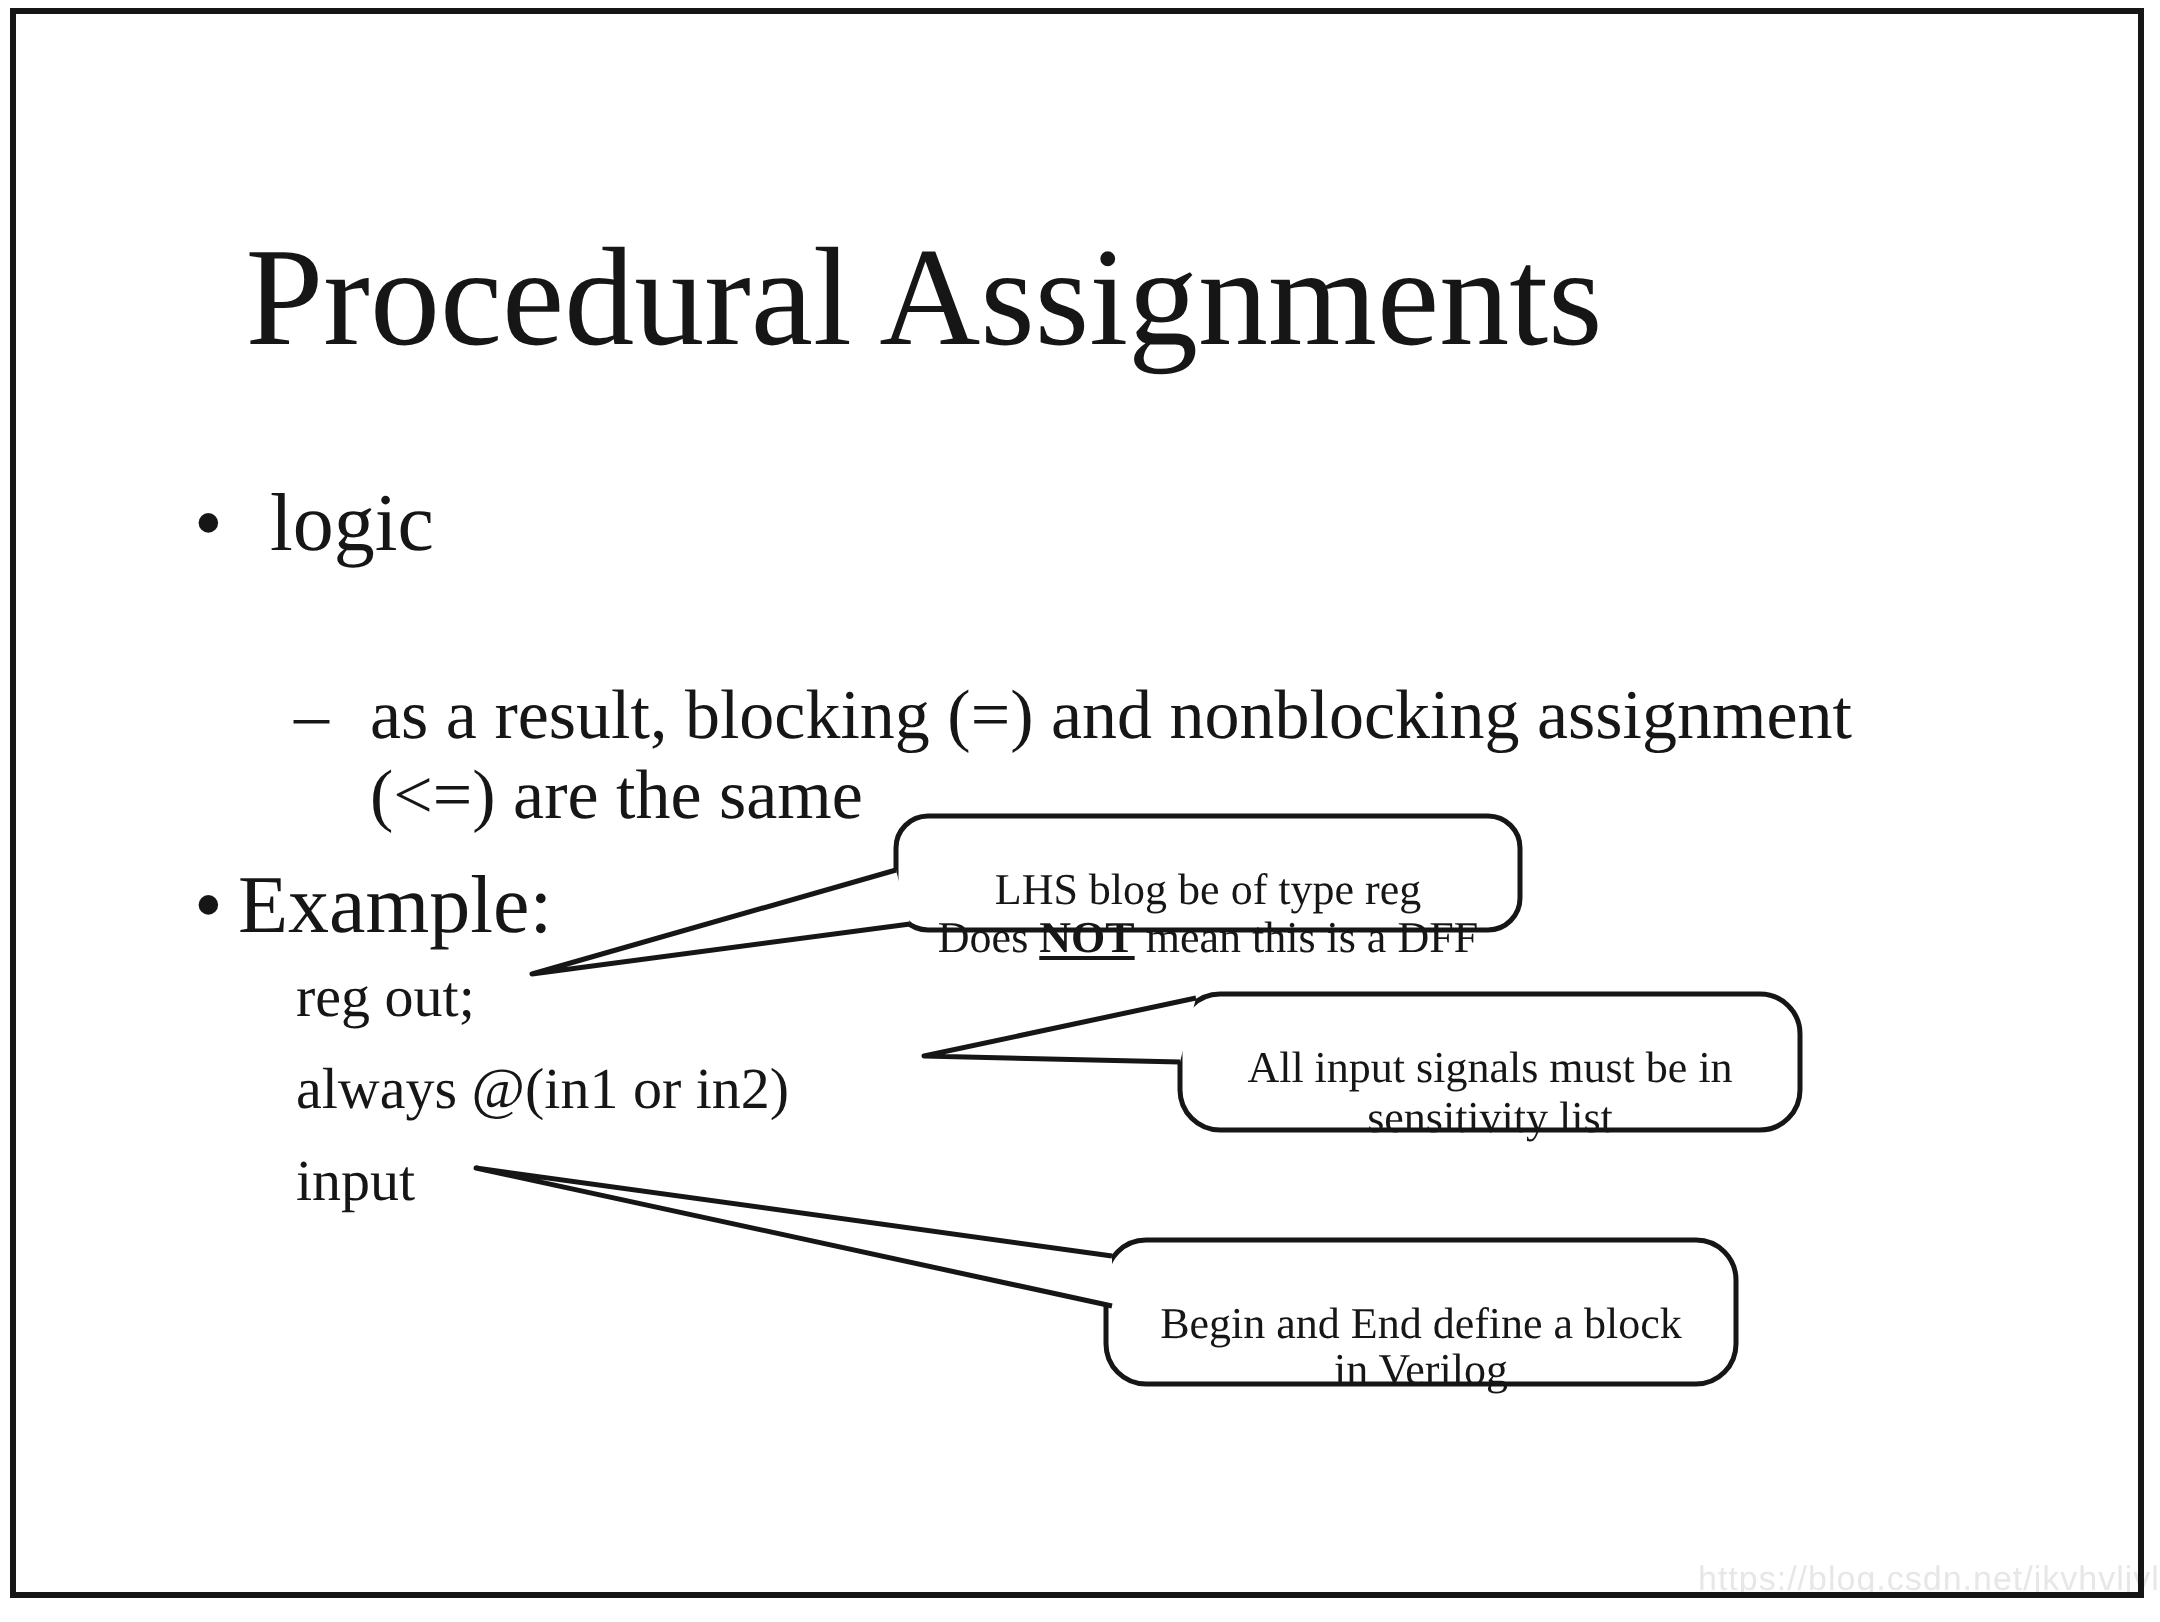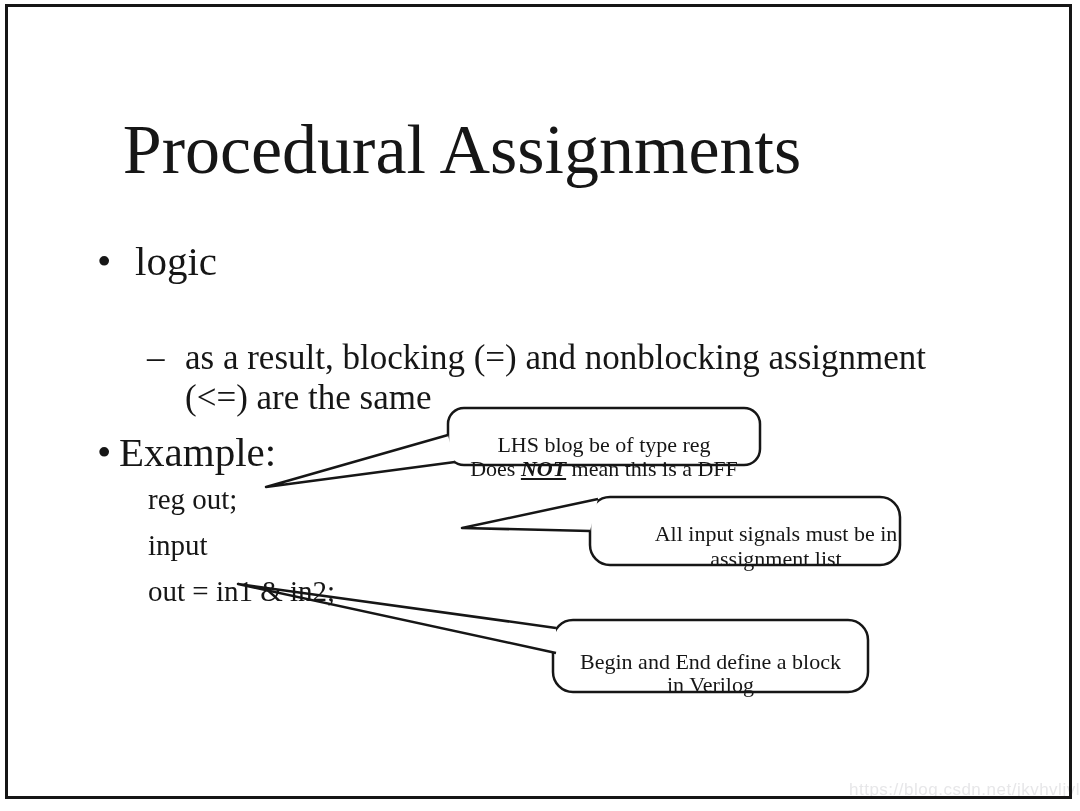--- a/index.html
+++ b/index.html
@@ -23,23 +23,23 @@
   .bullet .mk{position:absolute;left:0;top:0;}
   .bullet .tx{margin-left:38px;}
   .b1{left:97px;top:235px;font-size:41px;line-height:52px;width:860px;}
   .sub{left:147px;top:338px;font-size:35px;line-height:40px;width:820px;}
   .ex{left:97px;top:430px;font-size:41px;line-height:44px;}
   .ex .tx{margin-left:22px;}
   .code{left:148px;top:476px;font-size:29px;line-height:46px;}
   .code div:nth-child(4){margin-left:30px;}
   .co{position:absolute;z-index:3;text-align:center;font-size:22px;}
   .co1{left:448px;top:433px;width:312px;line-height:24px;}
-  .co2{left:590px;top:521px;width:310px;line-height:25px;padding-left:31px;}
+  .co2{left:590px;top:521px;width:310px;line-height:25px;}
   .co3{left:553px;top:650px;width:315px;line-height:23px;}
-  .emph{font-weight:bold;font-style:italic;text-decoration:underline;}
+  .emph{font-weight:bold;text-decoration:underline;}
   .watermark{
     left:849px;top:780px;font-family:"Liberation Sans", sans-serif;
     font-size:17px;letter-spacing:.5px;color:var(--wm,#e7e7e9);
     white-space:nowrap;z-index:1;
   }
   svg .bub{fill:#fff;stroke:var(--ink,#161616);stroke-width:2.5;}
   svg .ptr{fill:#fff;stroke:var(--ink,#161616);stroke-width:2.5;stroke-linejoin:round;}
 </style>
 </head>
 <body style="--ink: #161616; --bg: #ffffff; --wm: #e7e7e9;">
@@ -74,32 +74,32 @@
     </div>
   </div>
 
   <div class="bullet ex">
     <span class="mk">•</span>
     <div class="tx">Example:</div>
   </div>
 
   <div class="bullet code">
     <div>reg out;</div>
+    <div>always @(in1 or in2)</div>
     <div>input</div>
-    <div>out = in1 &amp; in2;</div>
   </div>
 
   <div class="co co1">
     <div>LHS blog be of type reg</div>
     <div><span>Does </span><span class="emph">NOT</span><span> mean this is a DFF</span></div>
   </div>
 
   <div class="co co2">
     <div>All input signals must be in</div>
-    <div>assignment list</div>
+    <div>sensitivity list</div>
   </div>
 
   <div class="co co3">
     <div>Begin and End define a block</div>
     <div>in Verilog</div>
   </div>
 
   <div class="txt watermark">https://blog.csdn.net/jkvhvljvlhv</div>
 
 </div>

